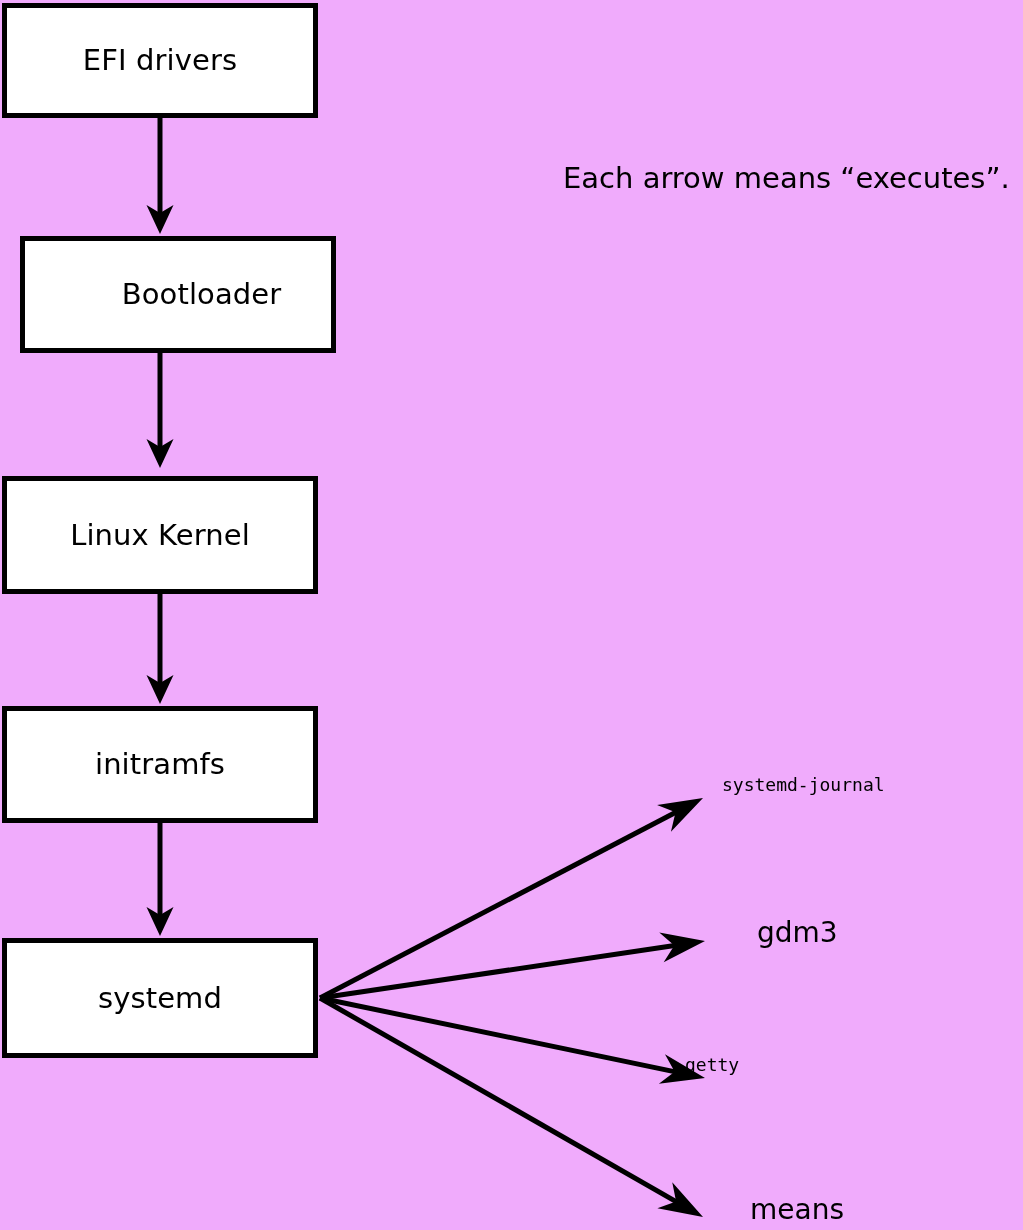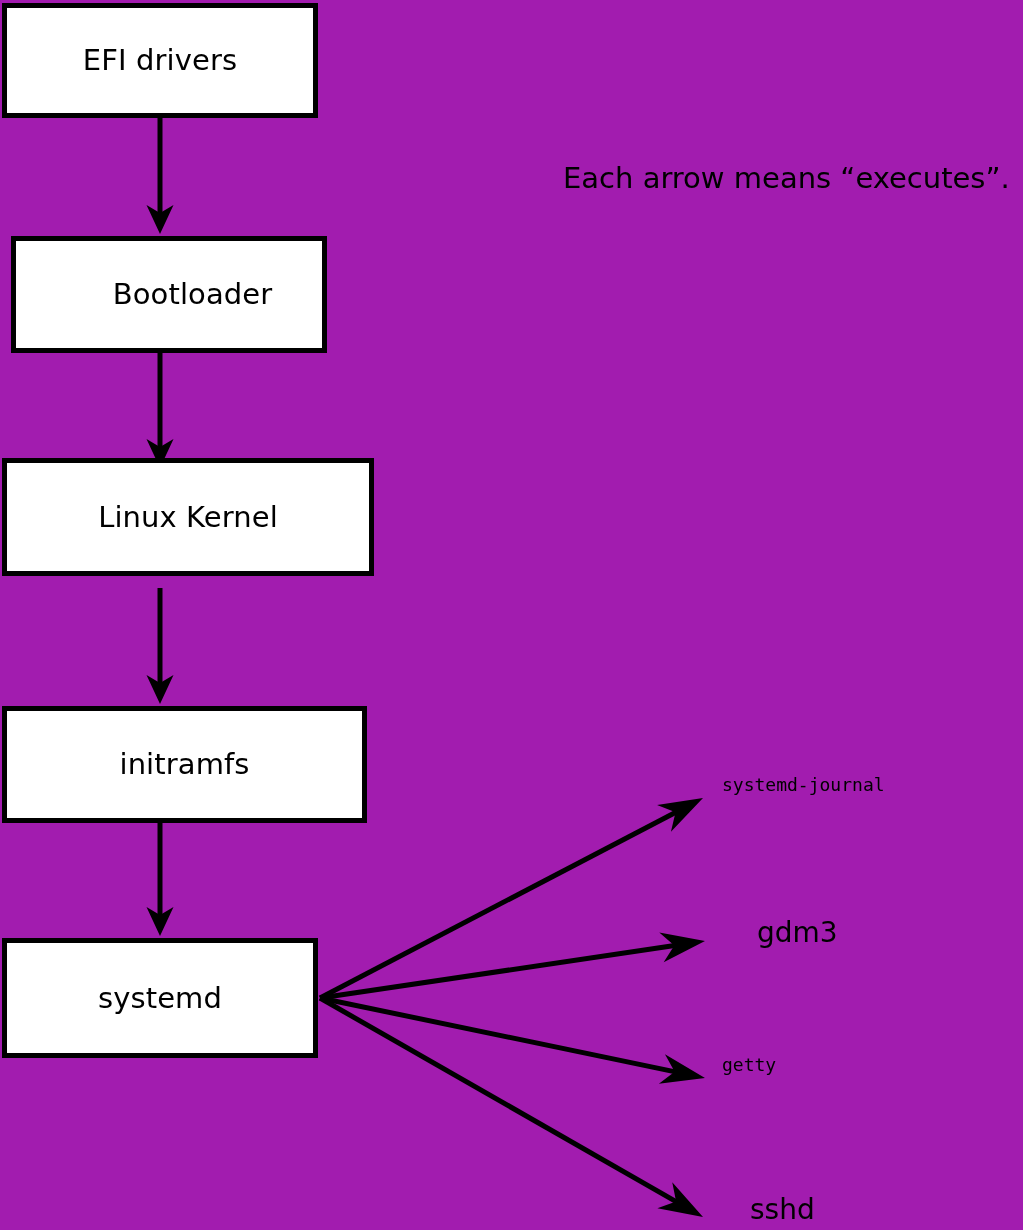--- a/index.html
+++ b/index.html
@@ -8,21 +8,21 @@
     background: #ffffff;
   }
   body {
     font-family: "DejaVu Sans", sans-serif;
     -webkit-font-smoothing: antialiased;
   }
   #canvas {
     position: relative;
     width: 1023px;
     height: 1230px;
-    background: #a21caf;
+    background: #f0abfc;
     overflow: hidden;
     text-decoration: underline;
   }
   #diagram-svg {
     position: absolute;
     left: 0;
     top: 0;
     width: 1023px;
     height: 1230px;
   }
@@ -105,36 +105,36 @@
       <g>
         <line x1="320" y1="998" x2="677.824994863212" y2="1202.6048926241344" stroke="#000000" stroke-width="5"></line>
         <polygon points="703.00,1217.00 657.36,1208.18 676.09,1201.61 672.25,1182.14" fill="#000000"></polygon>
       </g>
     </svg>
 
   <div id="boxes-layer">
       <div class="stage-box" style="left: 2px; top: 3px; width: 316px; height: 115px;">
         <span class="stage-label">EFI drivers</span>
       </div>
-      <div class="stage-box" style="left: 11px; top: 236px; width: 316px; height: 117px; padding-left: 47px;">
+      <div class="stage-box" style="left: 20px; top: 236px; width: 316px; height: 117px; padding-left: 47px;">
         <span class="stage-label">Bootloader</span>
       </div>
-      <div class="stage-box" style="left: 2px; top: 458px; width: 372px; height: 118px;">
+      <div class="stage-box" style="left: 2px; top: 476px; width: 316px; height: 118px;">
         <span class="stage-label">Linux Kernel</span>
       </div>
-      <div class="stage-box" style="left: 2px; top: 706px; width: 365px; height: 117px; text-align: right;">
+      <div class="stage-box" style="left: 2px; top: 706px; width: 316px; height: 117px; text-align: right;">
         <span class="stage-label">initramfs</span>
       </div>
       <div class="stage-box" style="left: 2px; top: 938px; width: 316px; height: 120px; align-items: center;">
         <span class="stage-label">systemd</span>
       </div>
     </div>
 
   <div class="legend-note" style="left:563px; top:164px;">Each arrow means “executes”.</div>
 
   <div id="services-layer">
       <div class="service-label mono" style="left: 722px; top: 776px;">systemd-journal</div>
       <div class="service-label sans" style="left: 722px; top: 919px;">gdm3</div>
-      <div class="service-label mono" style="left: 722px; top: 1056px;">getty</div>
-      <div class="service-label sans" style="left: 715px; top: 1196px;">sshd</div>
+      <div class="service-label mono" style="left: 685px; top: 1056px;">getty</div>
+      <div class="service-label sans" style="left: 715px; top: 1196px;">means</div>
     </div>
 
 </div>
 
 </body></html>

